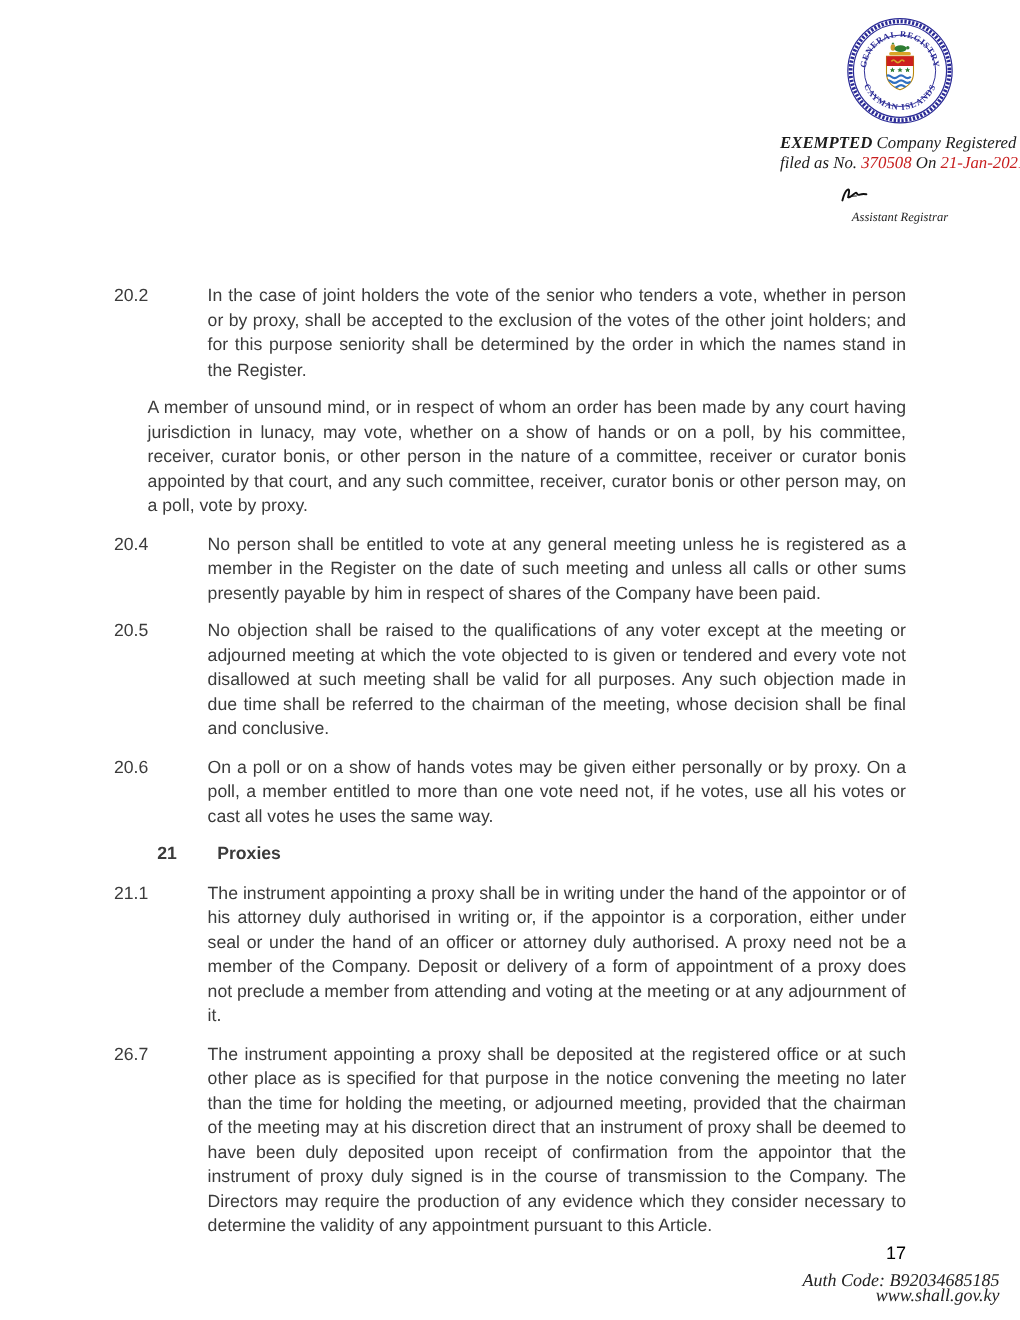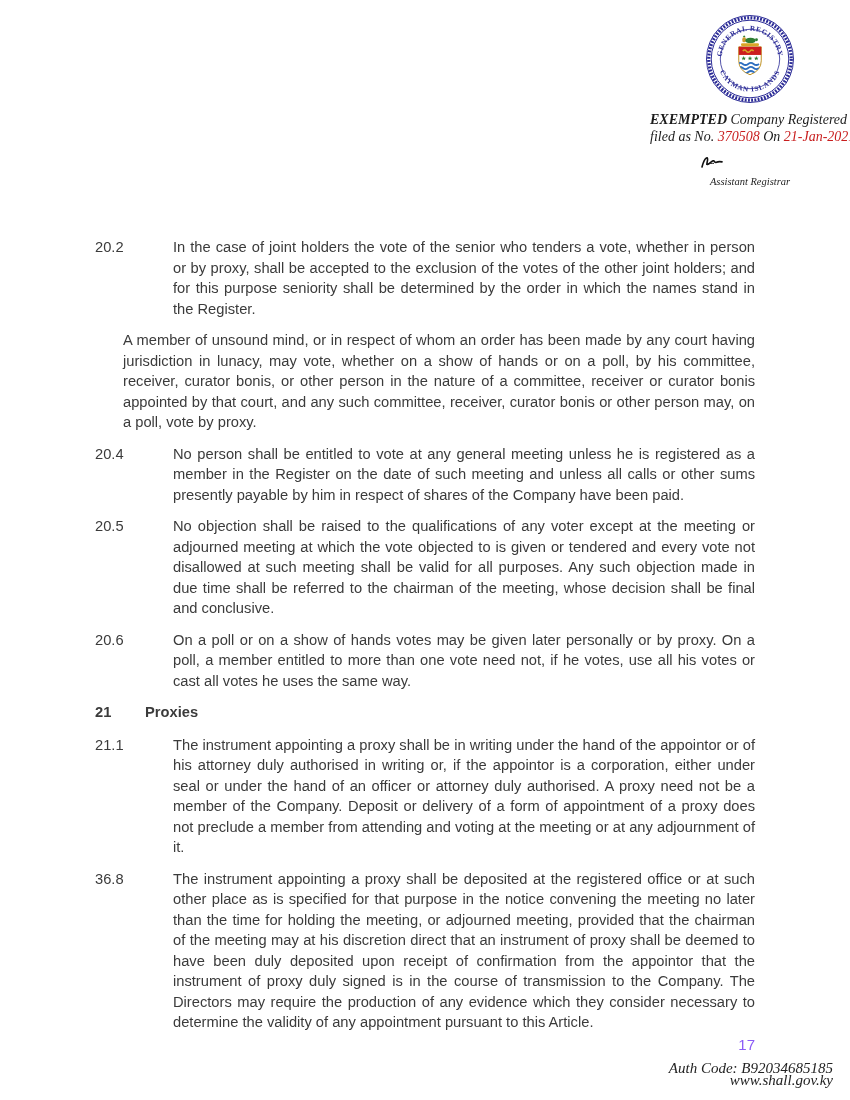--- a/index.html
+++ b/index.html
@@ -36,26 +36,26 @@
 
   
   .main{
     position:absolute;top:237px;left:95px;width:660px;
     font-size:14.7px;line-height:20.5px;
   }
   .clause{display:flex;margin:0 0 11px 0;}
   .clause .num{flex:0 0 50px;}
   .clause .txt{flex:1;text-align:justify;margin-left:28px;}
   .heading{display:flex;font-weight:bold;margin:0 0 12px 0;}
-  .heading .num{flex:0 0 50px;}
+  .heading .num{flex:0 0 50px;margin-left:36px;}
 
   
   .page-num{
     position:absolute;top:1036px;right:95px;
-    font-size:15px;color:#8b5cf6;
+    font-size:15px;color:#000000;
   }
   .auth{
     position:absolute;top:1062px;right:17px;
     text-align:right;
     font-family:"Liberation Serif",serif;
     font-style:italic;font-size:15px;line-height:12px;
     color:#222222;
   }
 </style>
 </head>
@@ -137,35 +137,35 @@
       <div class="txt">No person shall be entitled to vote at any general meeting unless he is registered as a member in the Register on the date of such meeting and unless all calls or other sums presently payable by him in respect of shares of the Company have been paid.</div>
     </div>
 
     <div class="clause">
       <div class="num">20.5</div>
       <div class="txt">No objection shall be raised to the qualifications of any voter except at the meeting or adjourned meeting at which the vote objected to is given or tendered and every vote not disallowed at such meeting shall be valid for all purposes.  Any such objection made in due time shall be referred to the chairman of the meeting, whose decision shall be final and conclusive.</div>
     </div>
 
     <div class="clause">
       <div class="num">20.6</div>
-      <div class="txt">On a poll or on a show of hands votes may be given later personally or by proxy.  On a poll, a member entitled to more than one vote need not, if he votes, use all his votes or cast all votes he uses the same way.</div>
+      <div class="txt">On a poll or on a show of hands votes may be given either personally or by proxy.  On a poll, a member entitled to more than one vote need not, if he votes, use all his votes or cast all votes he uses the same way.</div>
     </div>
 
     <div class="heading">
       <div class="num">21</div>
       <div class="ttl">Proxies</div>
     </div>
 
     <div class="clause">
       <div class="num">21.1</div>
       <div class="txt">The instrument appointing a proxy shall be in writing under the hand of the appointor or of his attorney duly authorised in writing or, if the appointor is a corporation, either under seal or under the hand of an officer or attorney duly authorised.  A proxy need not be a member of the Company.  Deposit or delivery of a form of appointment of a proxy does not preclude a member from attending and voting at the meeting or at any adjournment of it.</div>
     </div>
 
     <div class="clause">
-      <div class="num">36.8</div>
+      <div class="num">26.7</div>
       <div class="txt">The instrument appointing a proxy shall be deposited at the registered office or at such other place as is specified for that purpose in the notice convening the meeting no later than the time for holding the meeting, or adjourned meeting, provided that the chairman of the meeting may at his discretion direct that an instrument of proxy shall be deemed to have been duly deposited upon receipt of confirmation from the appointor that the instrument of proxy duly signed is in the course of transmission to the Company. The Directors may require the production of any evidence which they consider necessary to determine the validity of any appointment pursuant to this Article.</div>
     </div>
   </div>
 
   <div class="page-num">17</div>
   <div class="auth">
     <div>Auth Code: B92034685185</div>
     <div>www.shall.gov.ky</div>
   </div>
 

